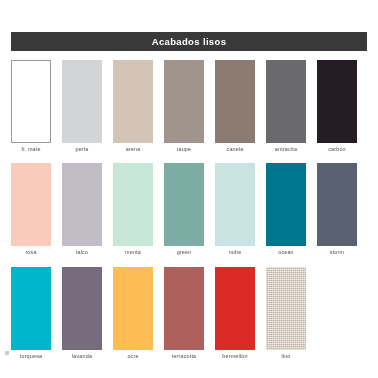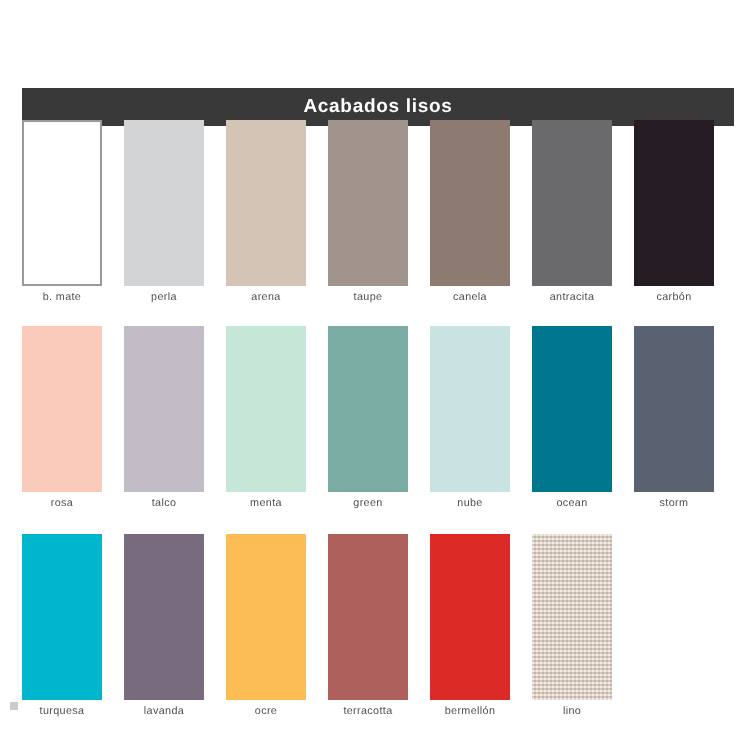--- a/index.html
+++ b/index.html
@@ -27,21 +27,20 @@
   .header-bar {
     position: absolute;
     left: 11px;
     top: 32px;
     width: 356px;
     height: 19px;
     background: #3a393a;
     display: flex;
     align-items: center;
     justify-content: center;
-    margin-top: 12px;
   }
   .header-title {
     color: #ffffff;
     font-size: 9.5px;
     font-weight: bold;
     letter-spacing: 0.35px;
     font-family: "Liberation Sans", sans-serif;
     line-height: 1;
   }
 

